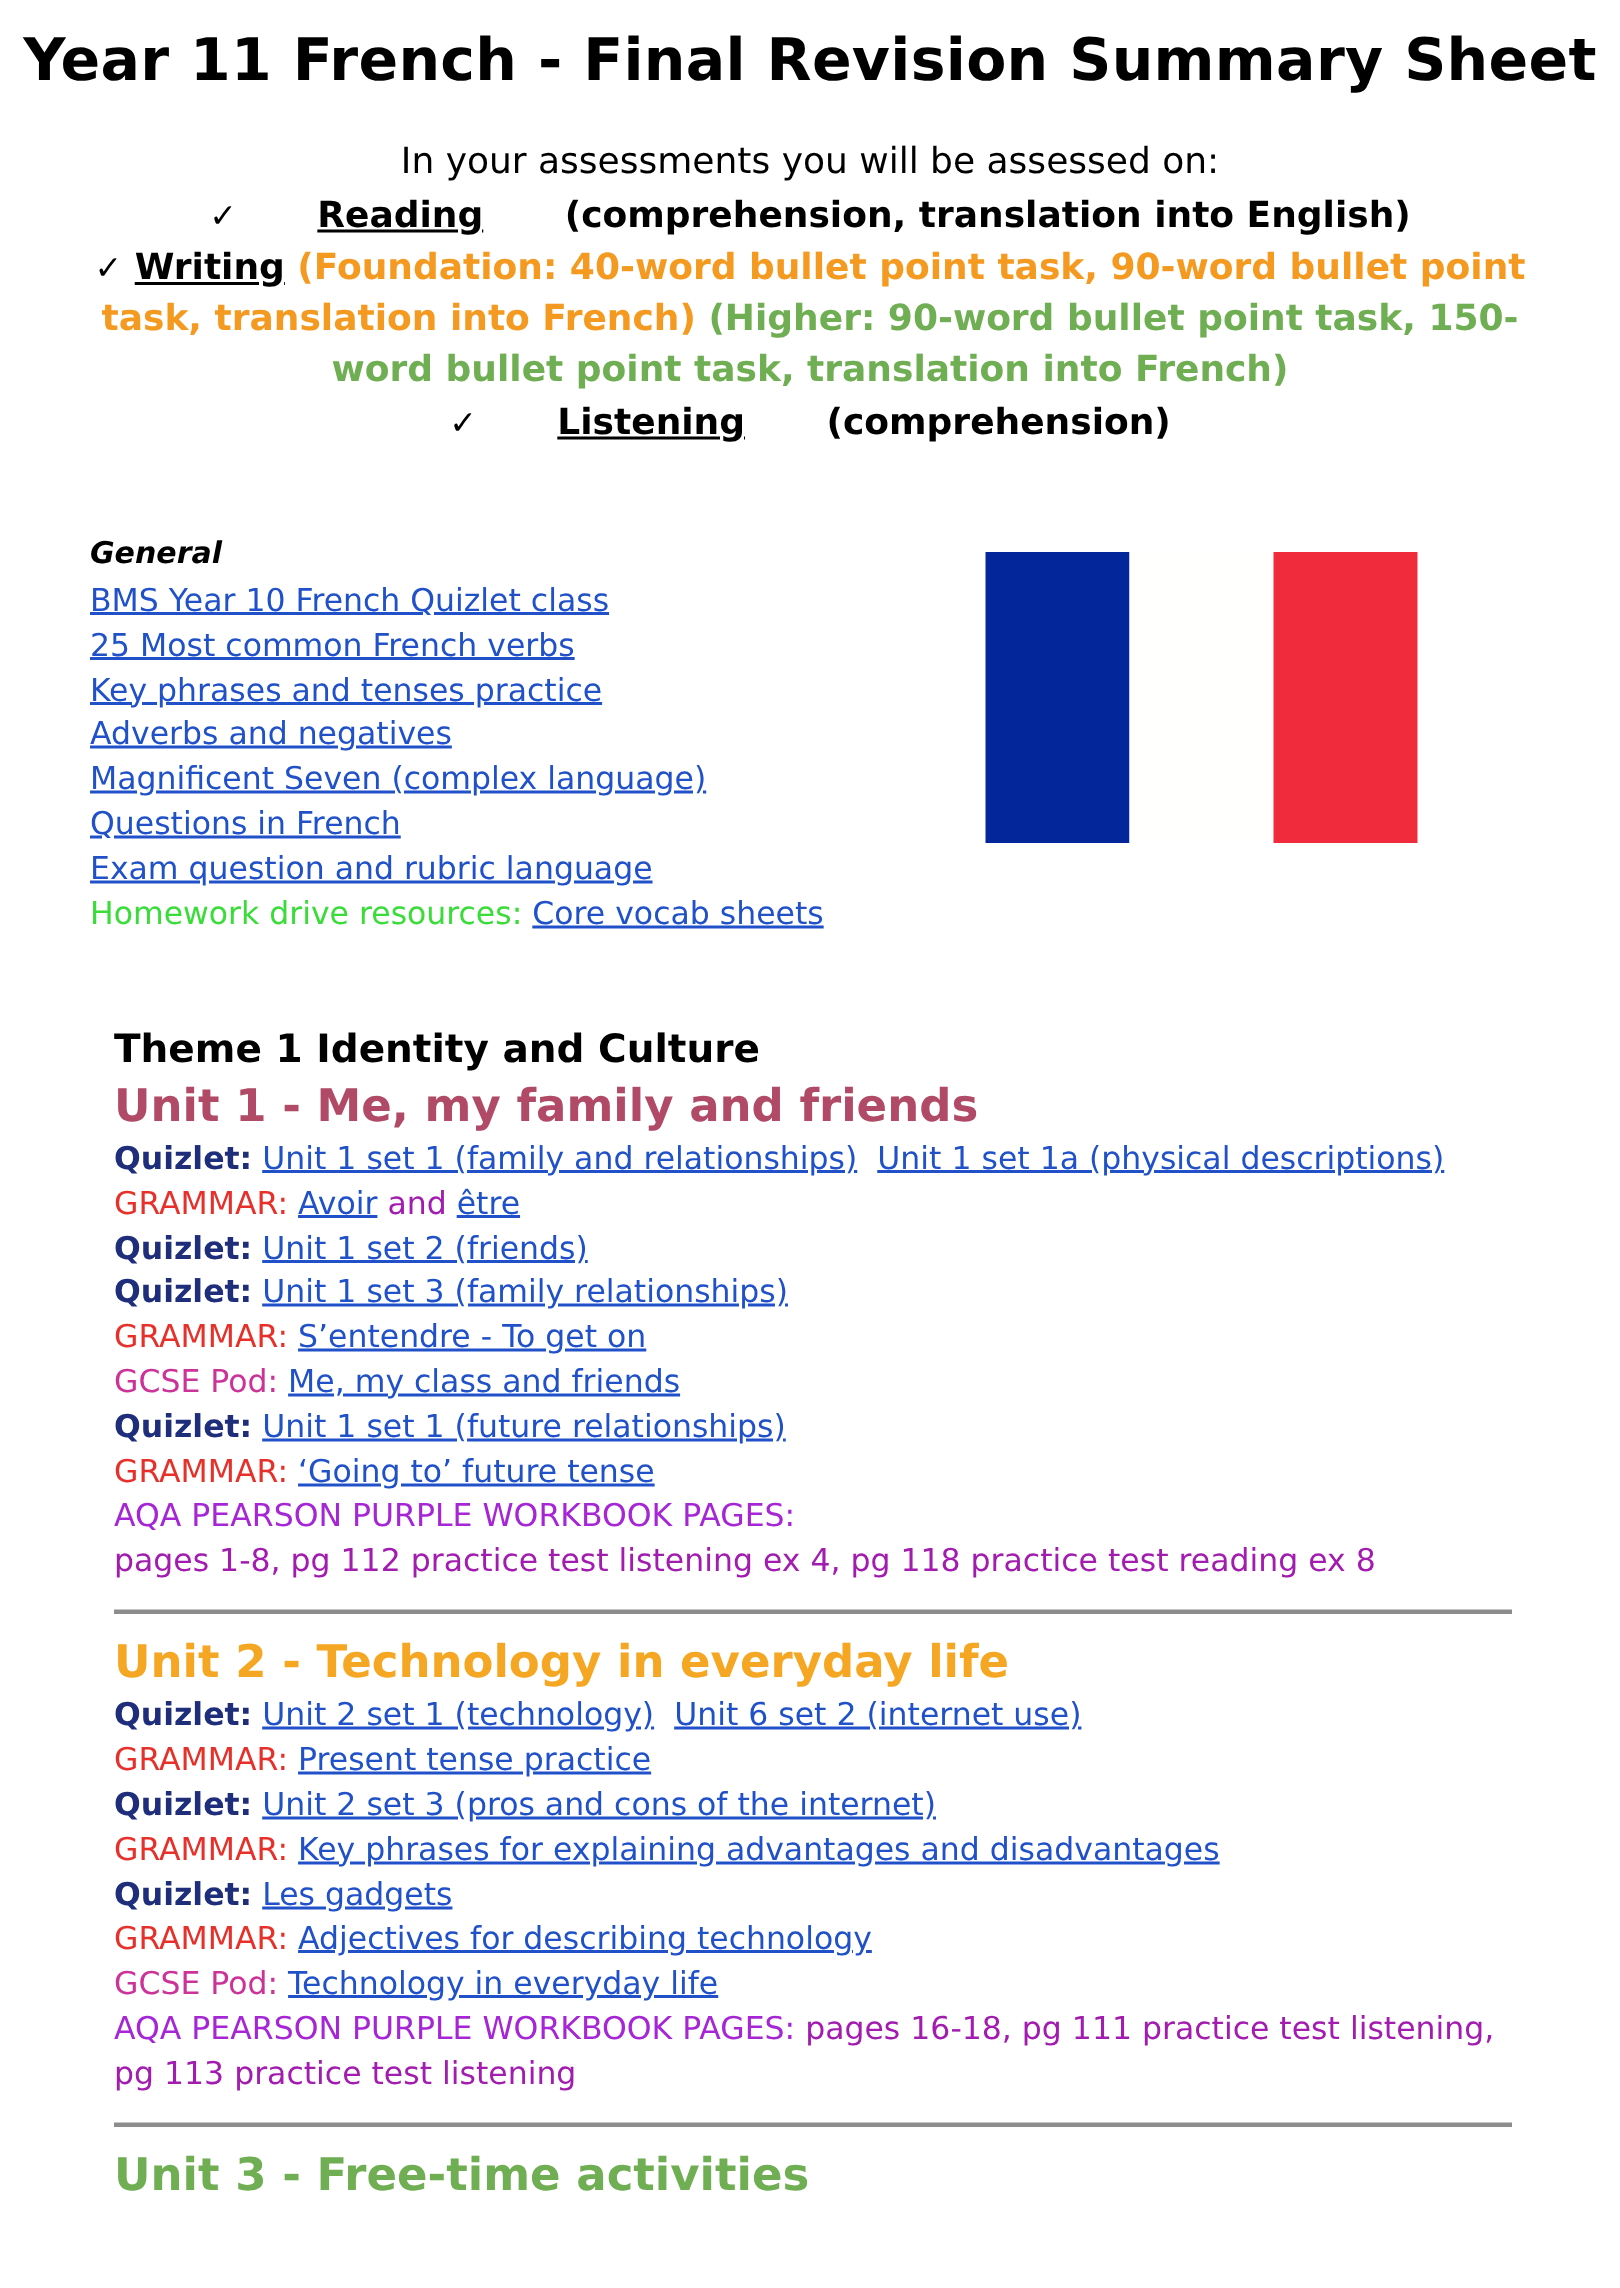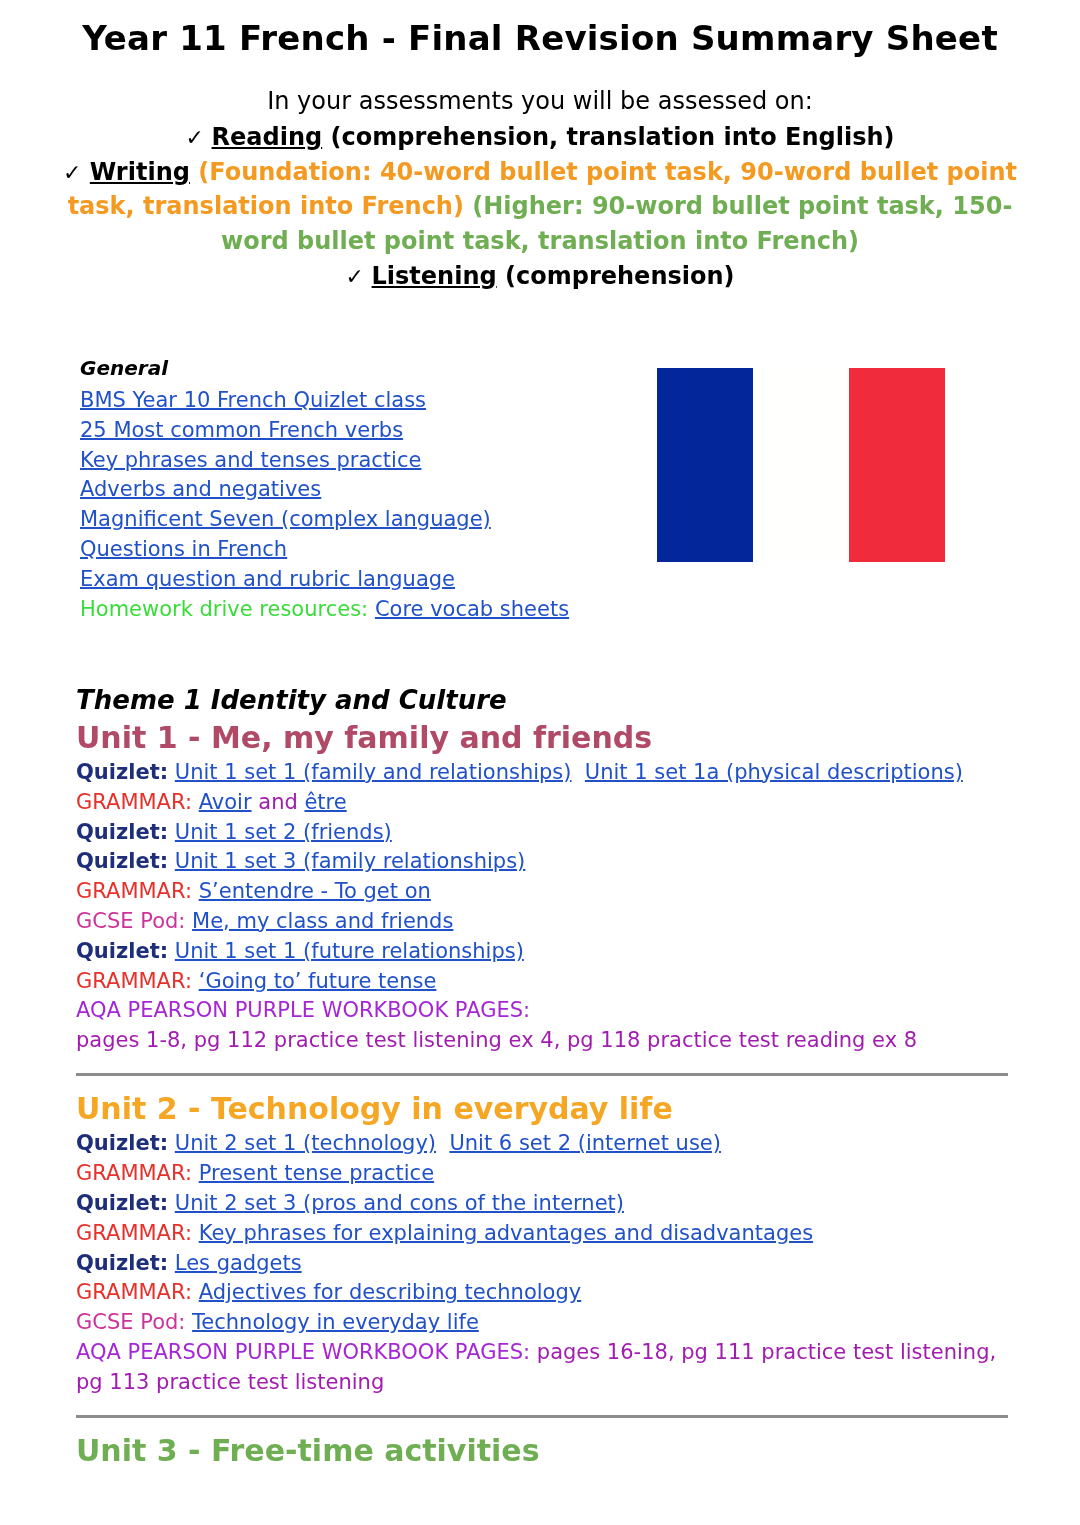--- a/index.html
+++ b/index.html
@@ -20,21 +20,21 @@
     position: relative;
     width: 1080px;
     height: 1525px;
     padding: 0;
     box-sizing: border-box;
   }
 
   
   .doc-title {
     text-align: center;
-    font-size: 34px;
+    font-size: 39px;
     font-weight: bold;
     letter-spacing: 0.2px;
     color: #000000;
     margin: 20px 0 0 0;
     line-height: 1.1;
   }
 
   
   .intro {
     margin-top: 26px;
@@ -45,36 +45,36 @@
   .intro .line {
     display: block;
     padding: 0 60px;
     text-align: center;
   }
   .intro-lead {
     font-size: 24px;
   }
   .tick { font-size: 22px; }
   .u { text-decoration: underline; }
-  .bold { font-weight: bold; }
+  .bold { font-weight: bold; margin-left: 46px; }
   .orange { color: #F59A21; }
   .green  { color: #6FAE52; }
   .black  { color: #000000; }
 
   .intro-writing {
     display: block;
     padding: 0 38px;
     font-weight: bold;
     line-height: 1.42;
   }
 
   
   .general-block {
     position: absolute;
-    left: 80px;
+    left: 60px;
     top: 336px;
     width: 560px;
   }
   .general-heading {
     font-size: 20px;
     font-weight: bold;
     font-style: italic;
     color: #000000;
     margin-bottom: 6px;
     line-height: 1.2;
@@ -110,21 +110,20 @@
   
   .content {
     position: absolute;
     left: 76px;
     top: 664px;
     width: 940px;
   }
   .theme-heading {
     font-size: 26px;
     font-weight: bold;
-    font-style: italic;
     color: #000000;
     line-height: 1.25;
     margin-bottom: 2px;
   }
   .unit-heading {
     font-size: 30px;
     font-weight: bold;
     line-height: 1.28;
     margin: 0 0 1px 0;
   }

